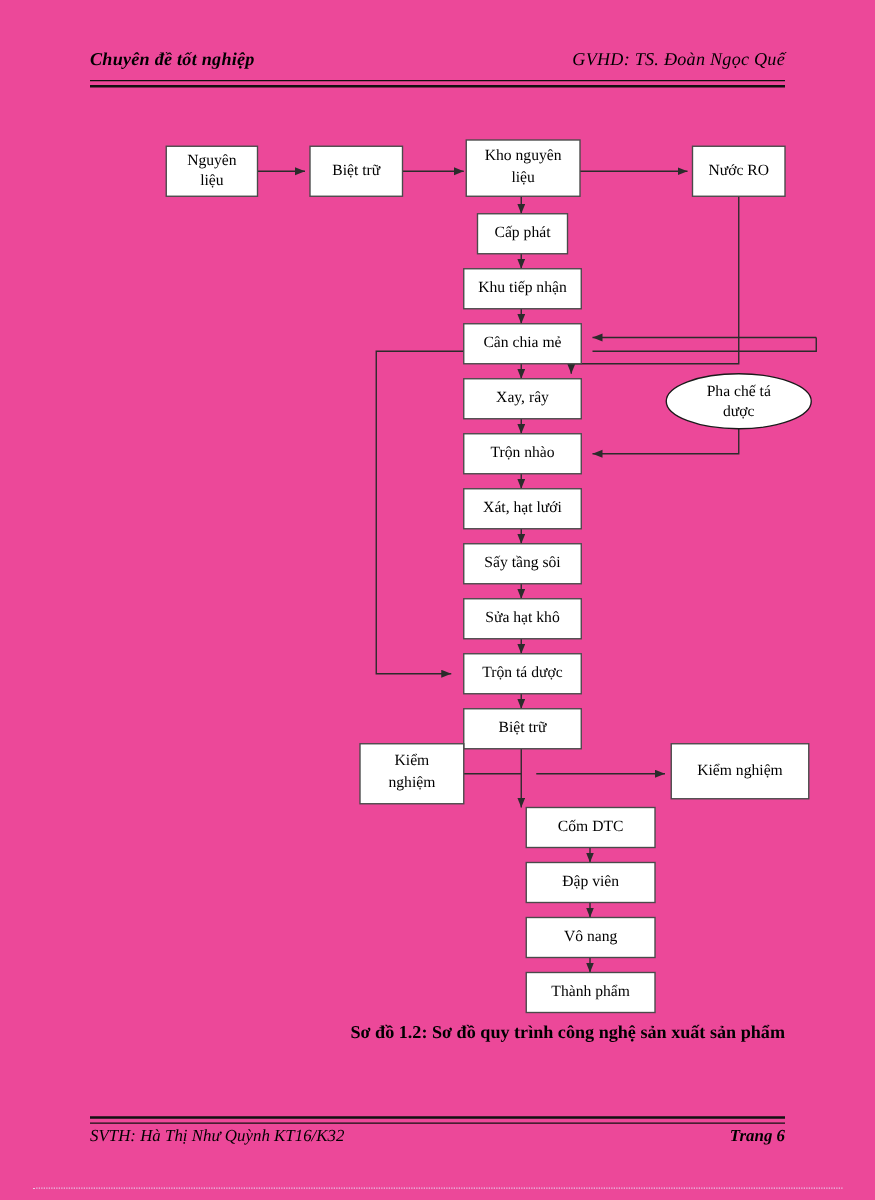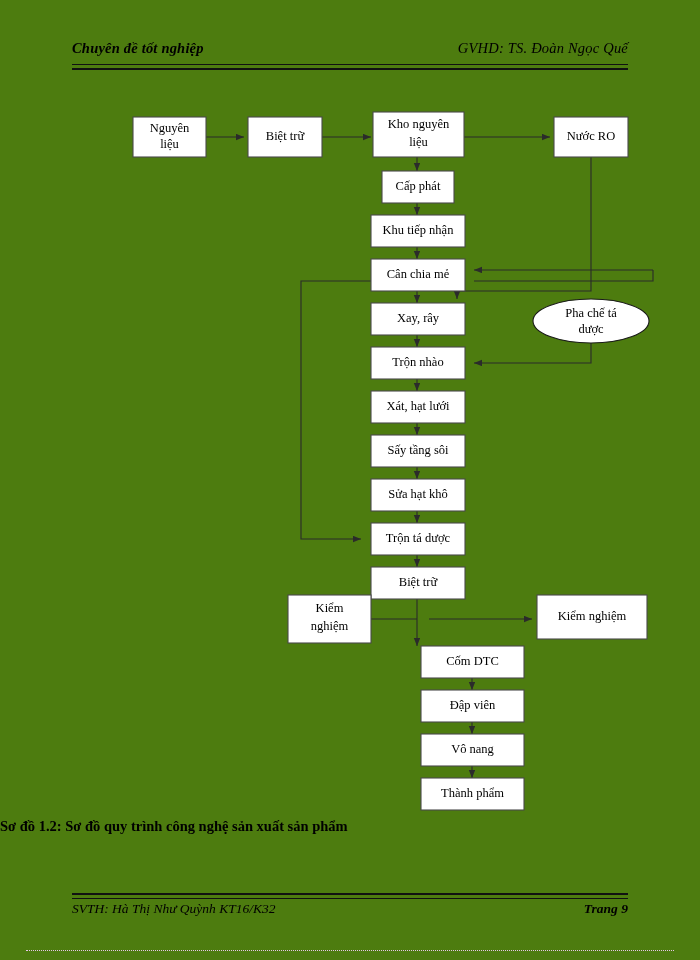--- a/index.html
+++ b/index.html
@@ -4,21 +4,21 @@
 <style>
   html, body {
     margin: 0;
     padding: 0;
     background: #ffffff;
   }
   #page {
     position: relative;
     width: 700px;
     height: 960px;
-    background: #4d7c0f;
+    background: #ec4899;
     font-family: "Liberation Serif", "DejaVu Serif", serif;
     overflow: hidden;
   }
 
   
   #header {
     position: absolute;
     left: 72px;
     top: 40px;
     width: 556px;
@@ -99,21 +99,21 @@
     height: 1px;
     border-top: 1px dotted #e8c7e8;
   }
 
   
   #caption {
     position: absolute;
     left: 0;
     top: 818px;
     width: 628px;
-    text-align: left;
+    text-align: right;
     font-size: 14.5px;
     font-weight: bold;
     color: #000;
   }
 
   
   #diagram {
     position: absolute;
     left: 16px;
     top: 95px;
@@ -322,17 +322,17 @@
         <text class="nodetext" x="456.5" y="699">Thành  phẩm</text>
       </g>
     </svg>
   </div>
 
   <div id="caption">Sơ đồ 1.2: Sơ đồ quy trình công nghệ sản xuất sản phẩm</div>
 
   <div id="footer-rule"></div>
   <div id="footer">
     <div class="f-left">SVTH: Hà Thị Như Quỳnh  KT16/K32</div>
-    <div class="f-right">Trang 9</div>
+    <div class="f-right">Trang 6</div>
   </div>
   <div id="bottom-dots"></div>
 
 </div>
 
 </body></html>

